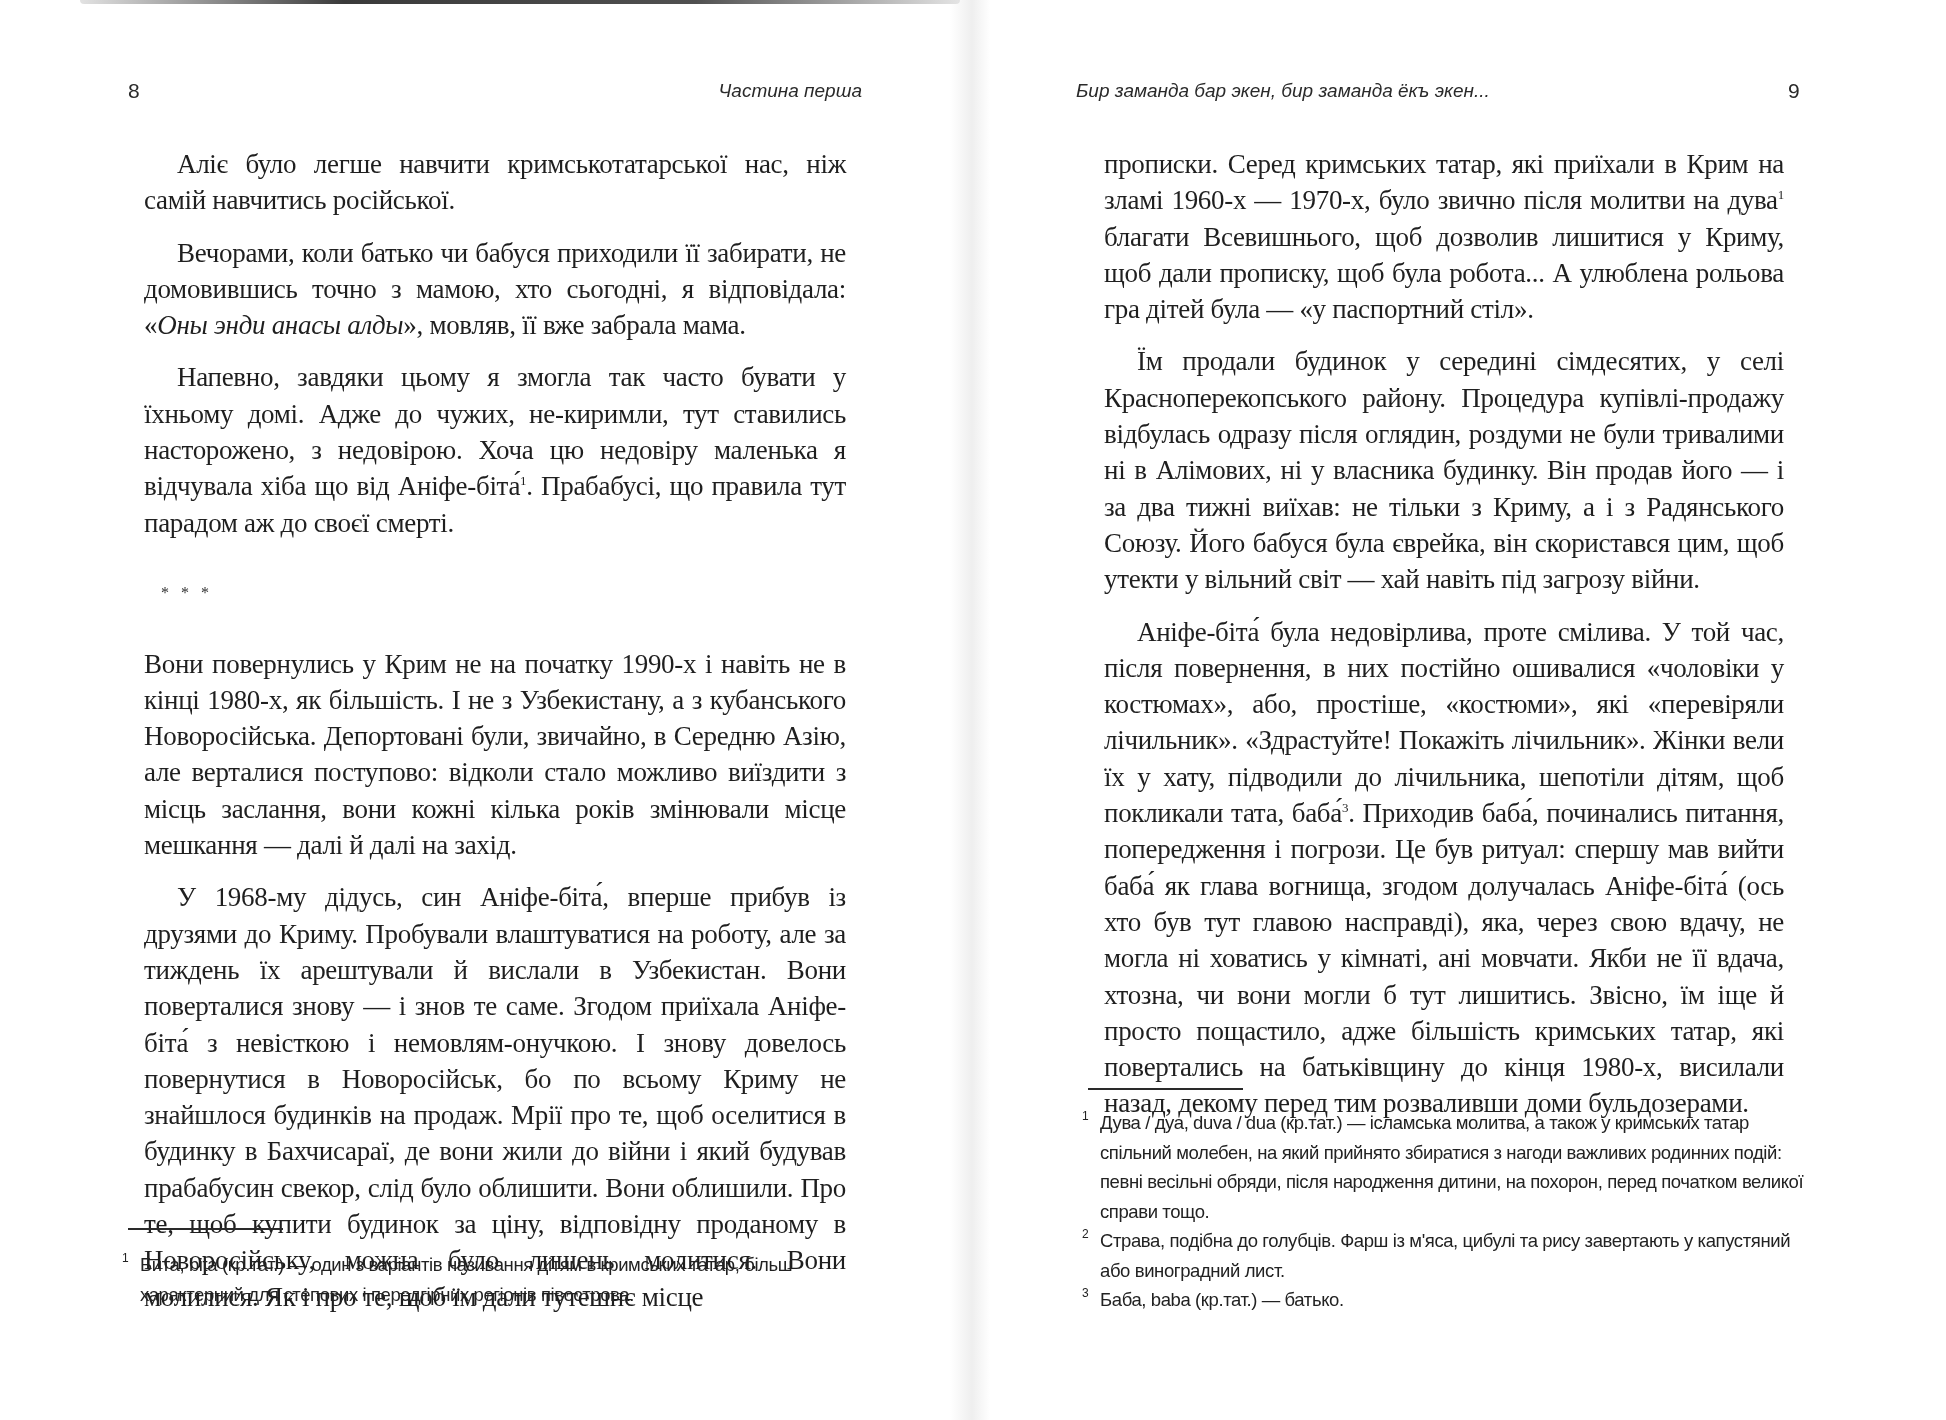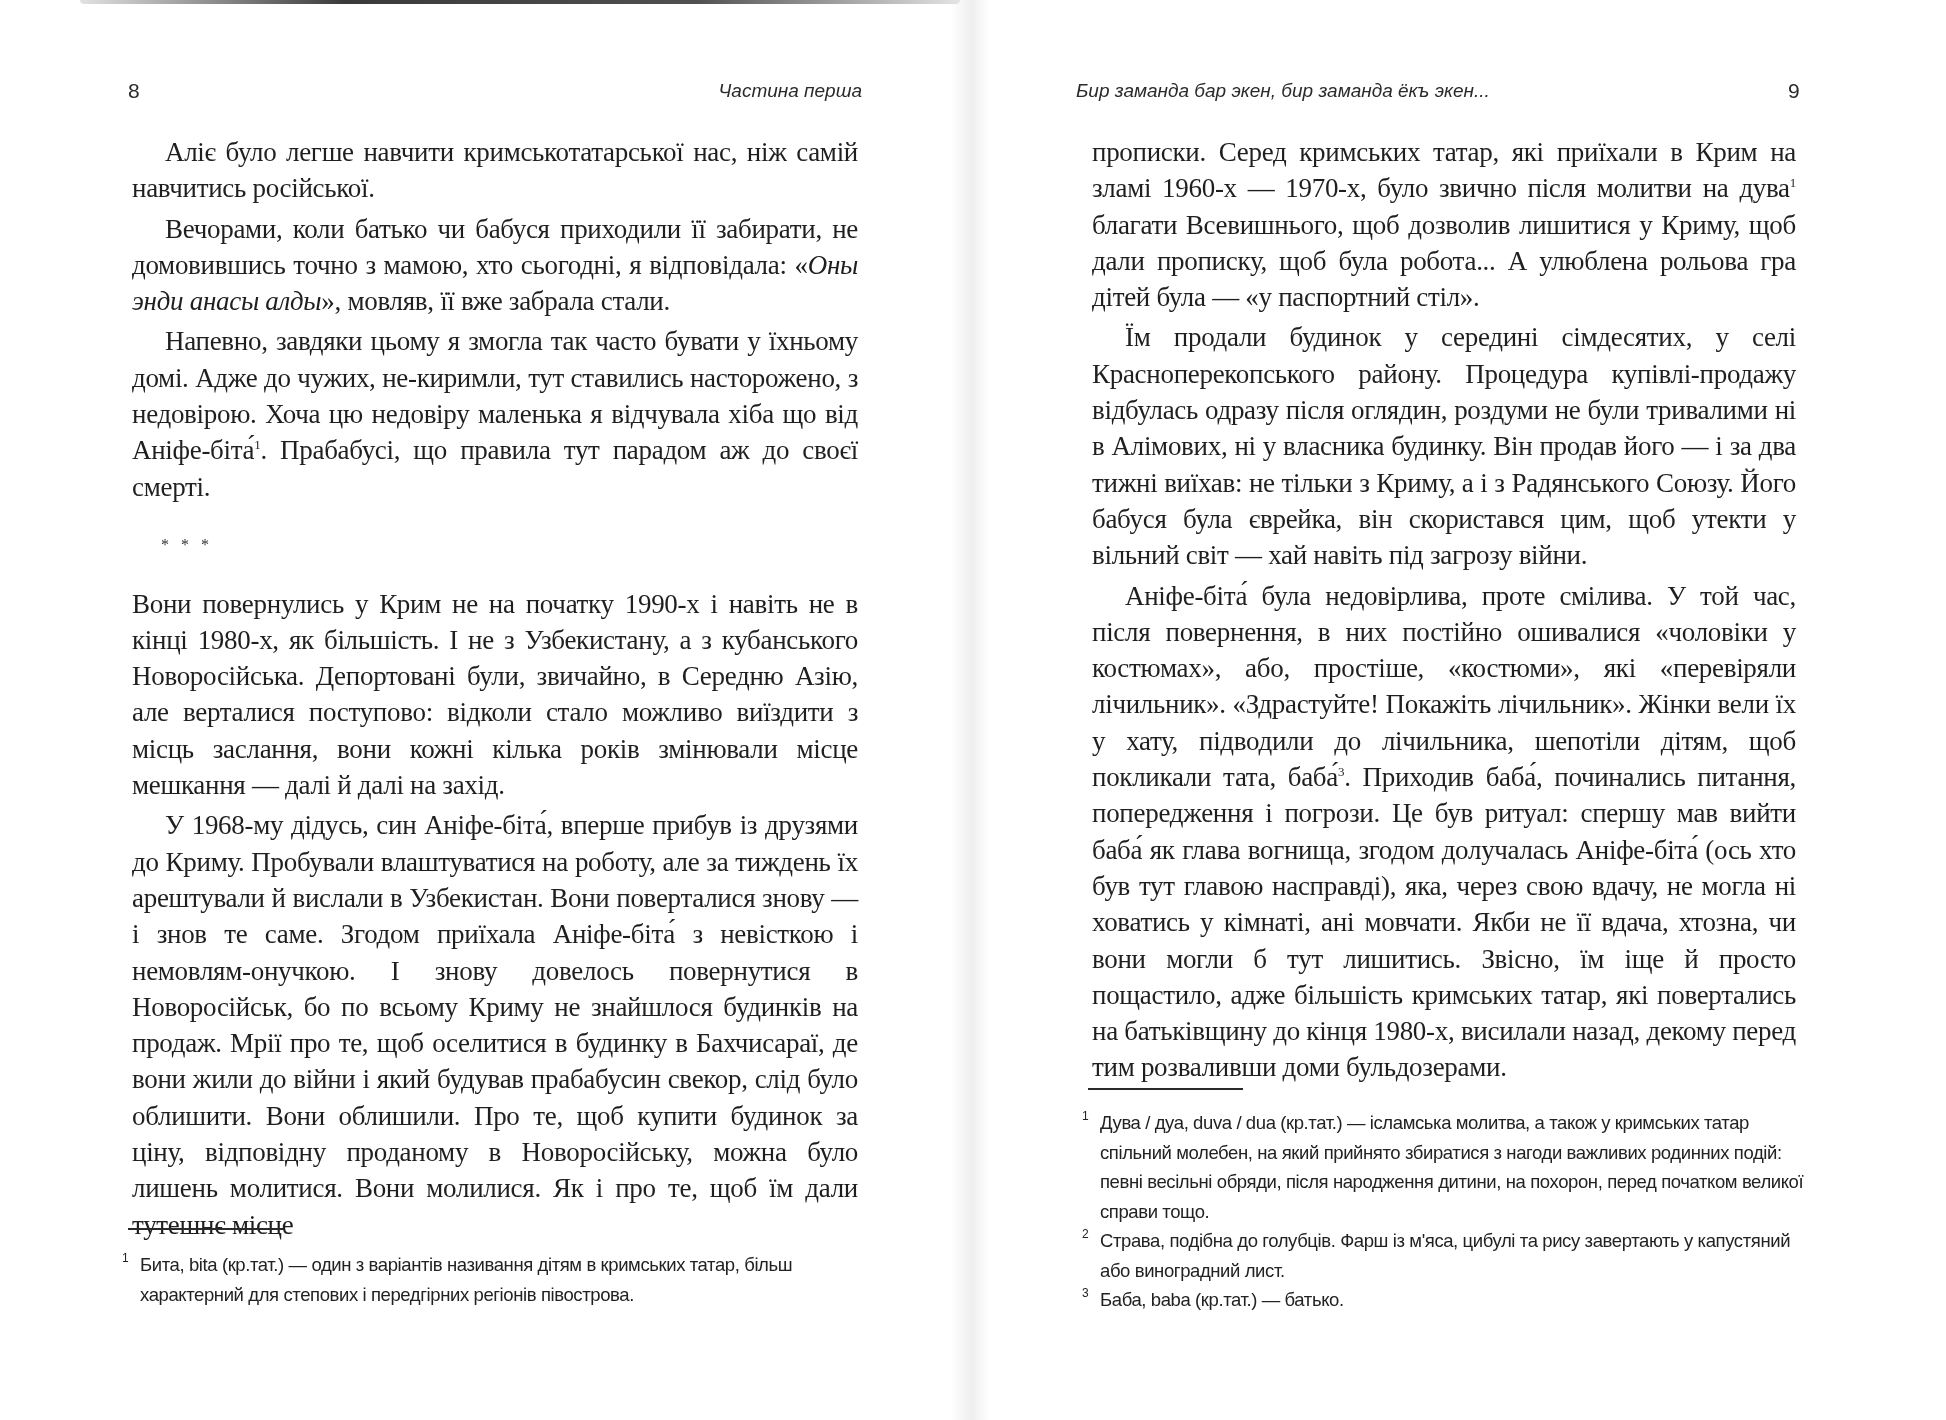--- a/index.html
+++ b/index.html
@@ -29,21 +29,21 @@
   }
   .folio { font-family: "Liberation Sans", "DejaVu Sans", sans-serif; font-size: 21px; }
   .rh-title { font-style: italic; font-family: "Liberation Sans", "DejaVu Sans", sans-serif; font-size: 19px; }
 
   .text-block {
     position: absolute;
     font-size: 27px; line-height: 36.3px;
     text-align: justify; hyphens: manual;
     letter-spacing: -0.3px;
   }
-  .text-block p { margin: 4px; }
+  .text-block p { margin: 16px; }
   .text-block p.indent { text-indent: 33px; }
   .text-block .sep { height: 72.6px; padding-left: 33px; line-height: 72.6px; font-size: 16px; letter-spacing: 4px; color: #333; }
   em { font-style: italic; }
   sup { font-size: 13px; line-height: 0; vertical-align: super; }
 
   .fn-rule { position: absolute; height: 1.5px; background: #2a2a2a; width: 155px; }
   .footnotes {
     position: absolute;
     font-family: "Liberation Sans", "DejaVu Sans", sans-serif;
     font-size: 18.5px; line-height: 29.5px; color: #222;
@@ -58,21 +58,21 @@
 <div class="spread">
   <div class="top-shadow"></div>
   <div class="gutter"></div>
 
   <div class="page left">
     <span class="running-head folio" style="left:128px;">8</span>
     <span class="running-head rh-title" style="left:655px; width:207px; text-align:right;">Частина перша</span>
 
     <div class="text-block" style="left:128px; top:130px; width:734px;">
       <p class="indent">Аліє було легше навчити кримськотатарської нас, ніж самій навчитись російської.</p>
-      <p class="indent"><span>Вечорами, коли батько чи бабуся приходили її забирати, не домовившись точно з мамою, хто сьогодні, я відповідала: «</span><em>Оны энди анасы алды</em><span>», мовляв, її вже забрала стали.</span></p>
+      <p class="indent"><span>Вечорами, коли батько чи бабуся приходили її забирати, не домовившись точно з мамою, хто сьогодні, я відповідала: «</span><em>Оны энди анасы алды</em><span>», мовляв, її вже забрала мама.</span></p>
       <p class="indent"><span>Напевно, завдяки цьому я змогла так часто бувати у їхньому домі. Адже до чужих, не-киримли, тут ставились насторожено, з недовірою. Хоча цю недовіру маленька я відчувала хіба що від Аніфе-біта́</span><sup>1</sup><span>. Прабабусі, що правила тут парадом аж до своєї смерті.</span></p>
       <div class="sep">* * *</div>
       <p>Вони повернулись у Крим не на початку 1990-х і навіть не в кінці 1980-х, як більшість. І не з Узбекистану, а з кубанського Новоросійська. Депортовані були, звичайно, в Середню Азію, але верталися поступово: відколи стало можливо виїздити з місць заслання, вони кожні кілька років змінювали місце мешкання — далі й далі на захід.</p>
       <p class="indent">У 1968-му дідусь, син Аніфе-біта́, вперше прибув із друзями до Криму. Пробували влаштуватися на роботу, але за тиждень їх арештували й вислали в Узбекистан. Вони поверталися знову — і знов те саме. Згодом приїхала Аніфе-біта́ з невісткою і немовлям-онучкою. І знову довелось повернутися в Новоросійськ, бо по всьому Криму не знайшлося будинків на продаж. Мрії про те, щоб оселитися в будинку в Бахчисараї, де вони жили до війни і який будував прабабусин свекор, слід було облишити. Вони облишили. Про те, щоб купити будинок за ціну, відповідну проданому в Новоросійську, можна було лишень молитися. Вони молилися. Як і про те, щоб їм дали тутешнє місце</p>
     </div>
 
     <div class="fn-rule" style="left:128px; top:1228px;"></div>
     <div class="footnotes" style="left:122px; top:1250px; width:750px;">
       <div class="fn">
         <span class="fn-num">1</span>

